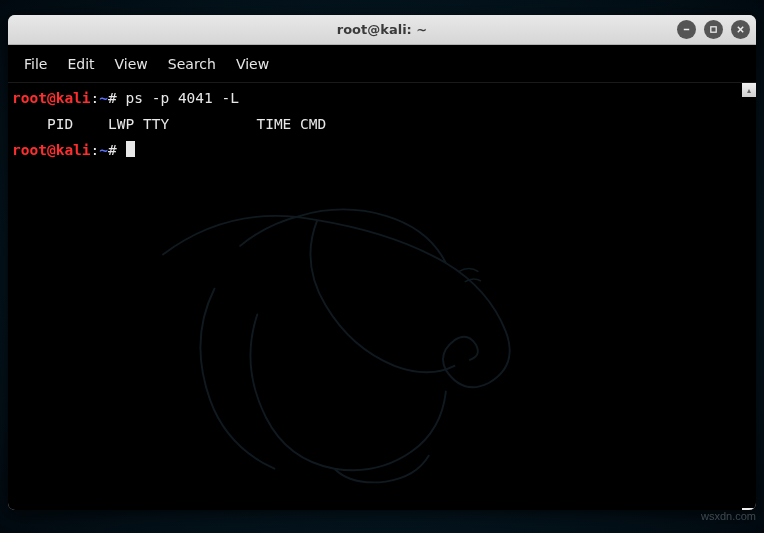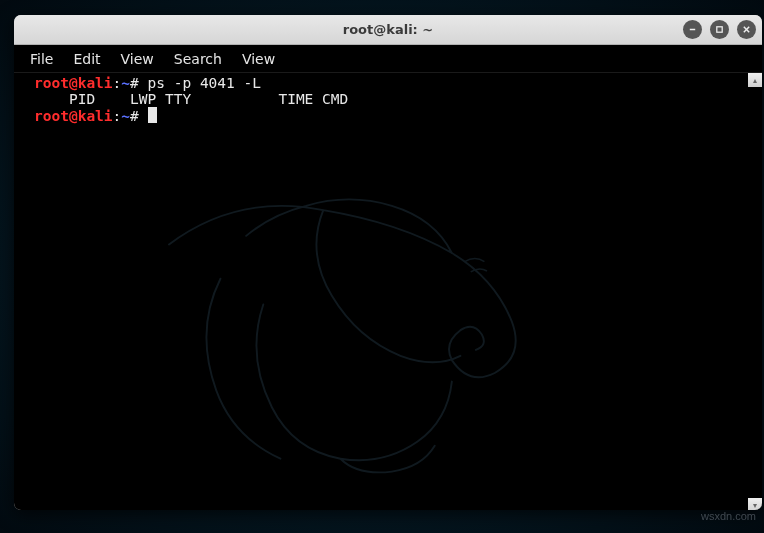--- a/index.html
+++ b/index.html
@@ -14,21 +14,20 @@
     .window {
       position: absolute;
       top: 15px;
       left: 8px;
       width: 748px;
       height: 495px;
       background: #cccccc;
       border-radius: 7px;
       box-shadow: 0 4px 18px rgba(0,0,0,0.7);
       overflow: hidden;
-      margin-left: 6px;
     }
     .titlebar {
       height: 30px;
       background: linear-gradient(to bottom, #e8e8e8, #d6d6d6);
       display: flex;
       align-items: center;
       justify-content: center;
       position: relative;
       border-bottom: 1px solid #b0b0b0;
     }
@@ -52,21 +51,21 @@
       color: #eee;
       display: flex;
       align-items: center;
       justify-content: center;
       font-size: 11px;
       line-height: 1;
       cursor: pointer;
     }
     .win-btn svg { width: 9px; height: 9px; }
     .menubar {
-      height: 28px;
+      height: 38px;
       background: #000;
       display: flex;
       align-items: center;
       padding: 0 6px;
       gap: 0;
       border-bottom: 1px solid #1a1a1a;
     }
     .menu-item {
       color: #e6e6e6;
       font-size: 14px;
@@ -75,23 +74,23 @@
     }
     .terminal-wrap {
       display: flex;
       height: calc(100% - 56px);
     }
     .terminal {
       flex: 1;
       background: #000;
       font-family: "DejaVu Sans Mono", "Menlo", monospace;
       font-size: 14.5px;
-      line-height: 16px;
+      line-height: 26px;
       color: #e8e8e8;
-      padding: 2px 20px;
+      padding: 2px 4px;
       position: relative;
       overflow: hidden;
     }
     .dragon {
       position: absolute;
       top: 60px;
       left: 120px;
       width: 430px;
       height: 360px;
       opacity: 0.28;

